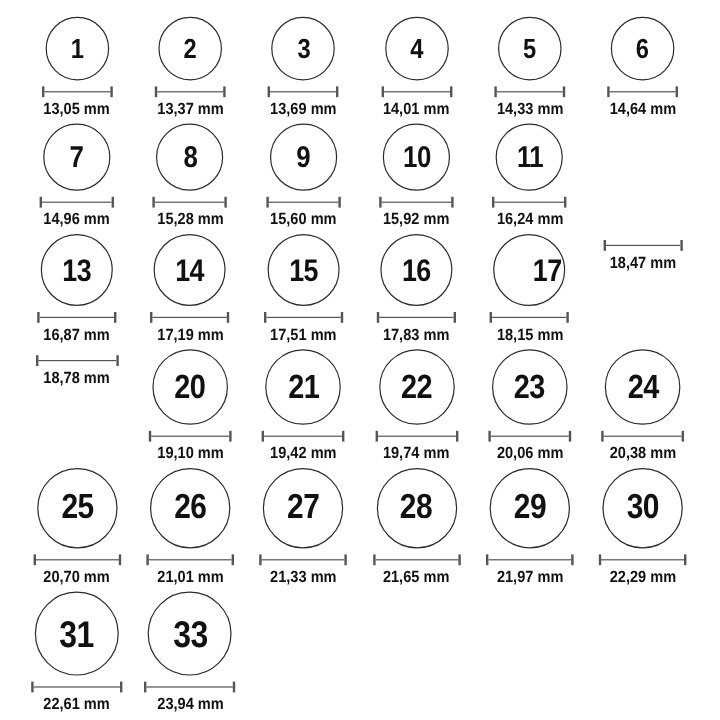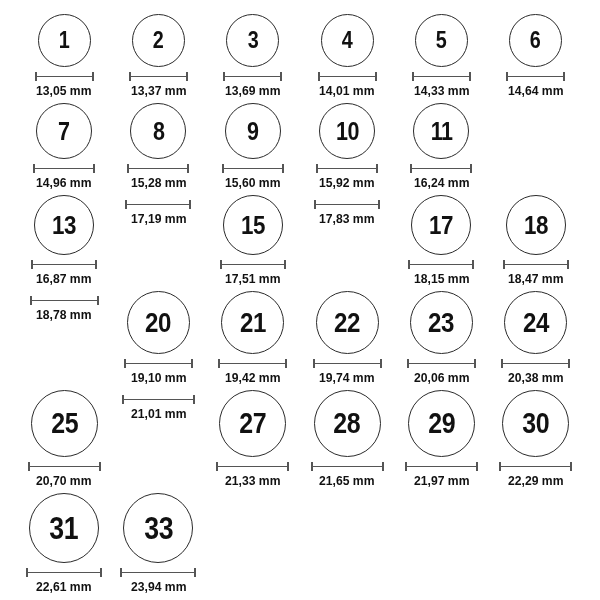--- a/index.html
+++ b/index.html
@@ -162,45 +162,48 @@
     </div>
     <div class="row">
       <div class="cell">
         <div class="circle" style="width: 60px; height: 60px;">
           <span class="num" style="font-size: 26px;">13</span>
         </div>
         <div class="mline" style="width: 62px;"></div>
         <div class="mlabel">16,87 mm</div>
       </div>
       <div class="cell">
+        <div class="circle" style="width: 60px; height: 60px;">
+          <span class="num" style="font-size: 26px;">14</span>
+        </div>
         <div class="mline" style="width: 62px;"></div>
         <div class="mlabel">17,19 mm</div>
       </div>
       <div class="cell">
         <div class="circle" style="width: 60px; height: 60px;">
           <span class="num" style="font-size: 26px;">15</span>
         </div>
         <div class="mline" style="width: 62px;"></div>
         <div class="mlabel">17,51 mm</div>
       </div>
       <div class="cell">
+        <div class="circle" style="width: 60px; height: 60px;">
+          <span class="num" style="font-size: 26px;">16</span>
+        </div>
         <div class="mline" style="width: 62px;"></div>
         <div class="mlabel">17,83 mm</div>
       </div>
       <div class="cell">
-        <div class="circle" style="width: 60px; height: 60px;">
+        <div class="circle" style="width: 60px; height: 60px; justify-content: flex-end;">
           <span class="num" style="font-size: 26px;">17</span>
         </div>
         <div class="mline" style="width: 62px;"></div>
         <div class="mlabel">18,15 mm</div>
       </div>
       <div class="cell">
-        <div class="circle" style="width: 60px; height: 60px;">
-          <span class="num" style="font-size: 26px;">18</span>
-        </div>
         <div class="mline" style="width: 62px;"></div>
         <div class="mlabel">18,47 mm</div>
       </div>
     </div>
     <div class="row">
       <div class="cell">
         <div class="mline" style="width: 65px;"></div>
         <div class="mlabel">18,78 mm</div>
       </div>
       <div class="cell">
@@ -241,20 +244,23 @@
     </div>
     <div class="row">
       <div class="cell">
         <div class="circle" style="width: 67px; height: 67px;">
           <span class="num" style="font-size: 29px;">25</span>
         </div>
         <div class="mline" style="width: 69px;"></div>
         <div class="mlabel">20,70 mm</div>
       </div>
       <div class="cell">
+        <div class="circle" style="width: 67px; height: 67px;">
+          <span class="num" style="font-size: 29px;">26</span>
+        </div>
         <div class="mline" style="width: 69px;"></div>
         <div class="mlabel">21,01 mm</div>
       </div>
       <div class="cell">
         <div class="circle" style="width: 67px; height: 67px;">
           <span class="num" style="font-size: 29px;">27</span>
         </div>
         <div class="mline" style="width: 69px;"></div>
         <div class="mlabel">21,33 mm</div>
       </div>

